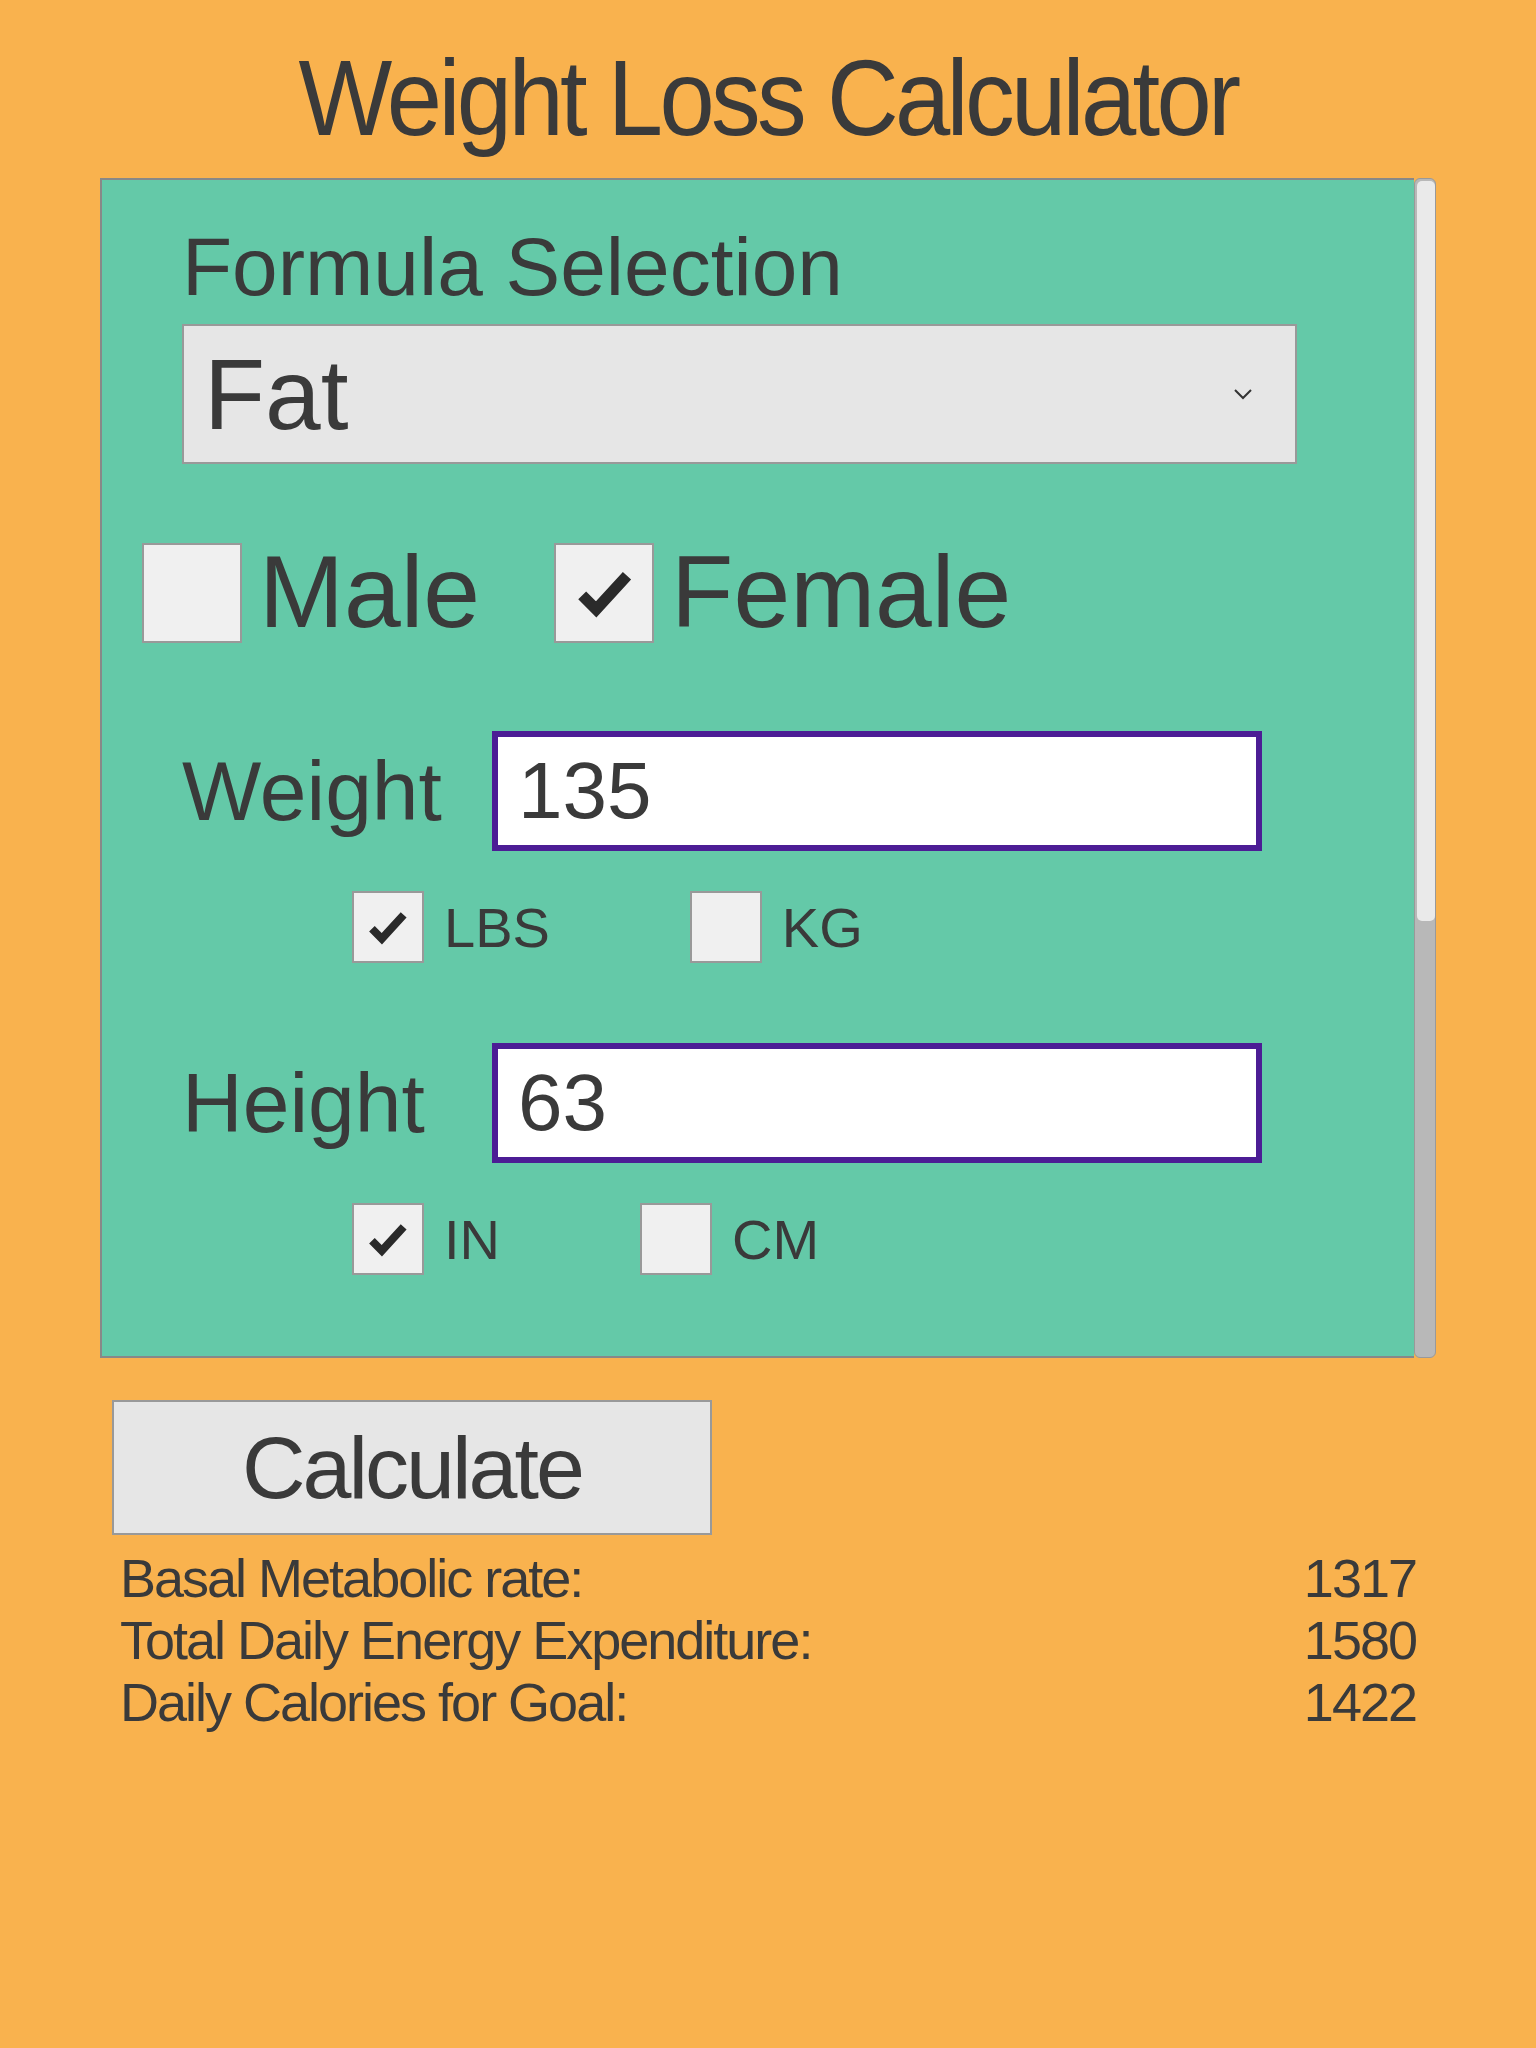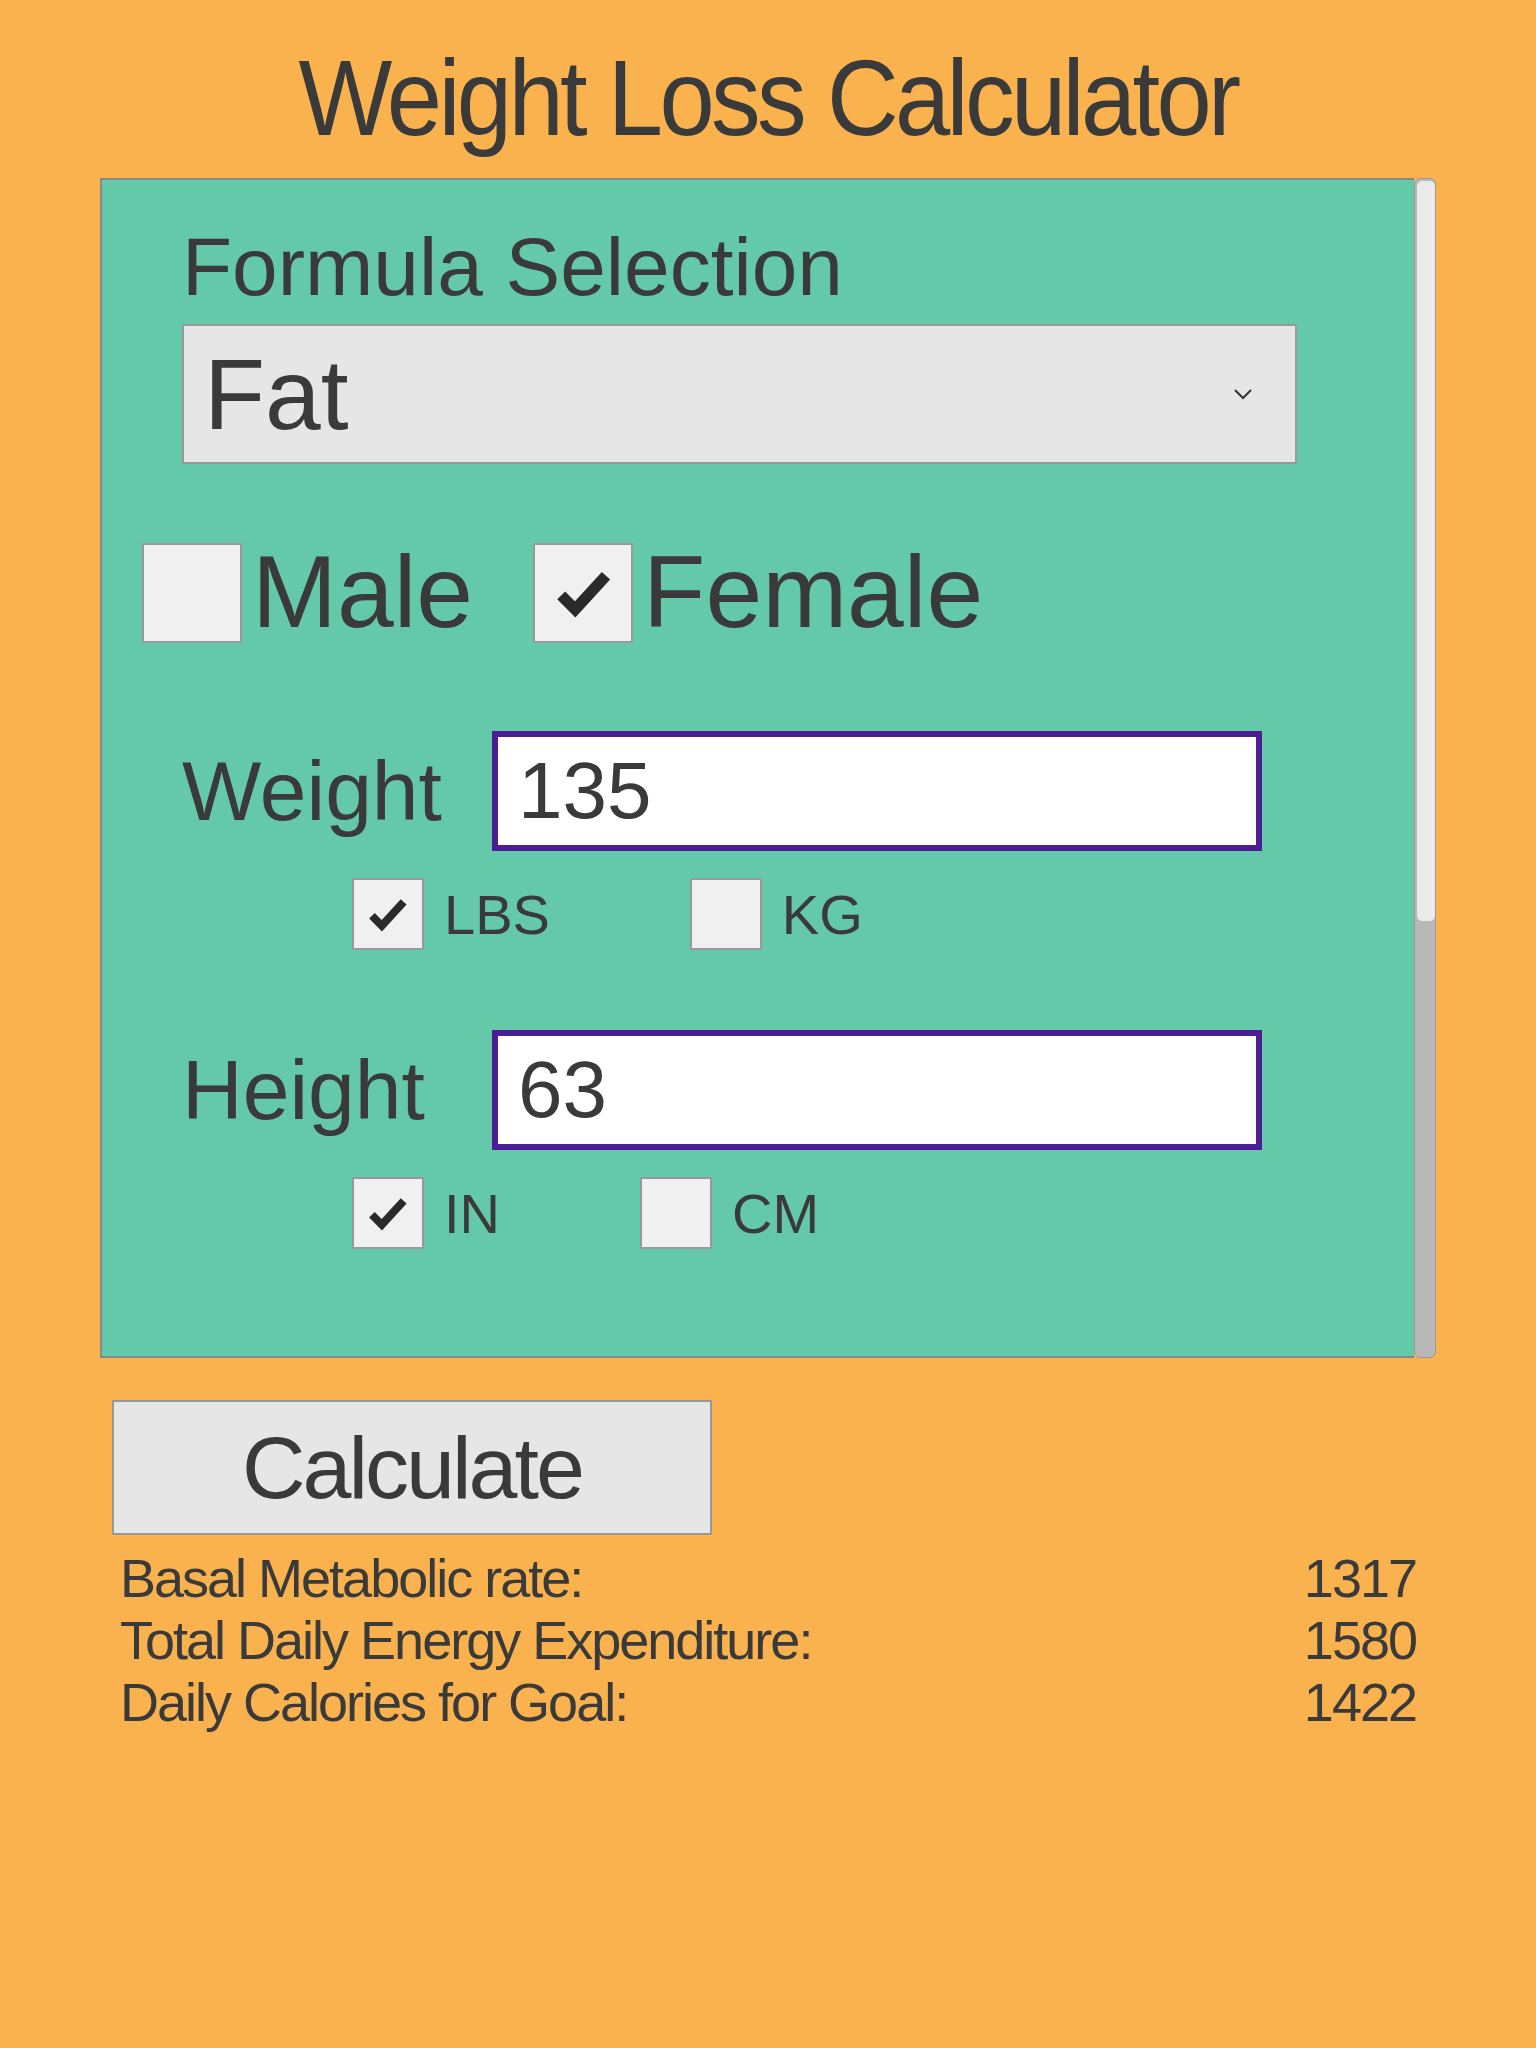--- a/index.html
+++ b/index.html
@@ -69,21 +69,21 @@
     font-size: 100px;
     text-align: right;
   }
   .chevron {
     width: 24px;
     height: 24px;
   }
   .gender-row {
     display: flex;
     align-items: center;
-    gap: 10px;
+    gap: 17px;
     margin-top: 70px;
     margin-left: -40px;
   }
   .checkbox {
     width: 100px;
     height: 100px;
     background: #f0f0f0;
     border: 2px solid #999;
     display: flex;
     align-items: center;
@@ -123,21 +123,21 @@
     border: 6px solid #4c1d95;
     font-size: 80px;
     padding: 0 20px;
     display: flex;
     align-items: center;
   }
   .unit-row {
     display: flex;
     align-items: center;
     gap: 20px;
-    margin-top: 27px;
+    margin-top: 40px;
     margin-left: 170px;
   }
   .unit-label {
     font-size: 56px;
     margin-right: 120px;
   }
   .calc-button {
     margin: 42px 0 0 112px;
     width: 600px;
     height: 135px;

